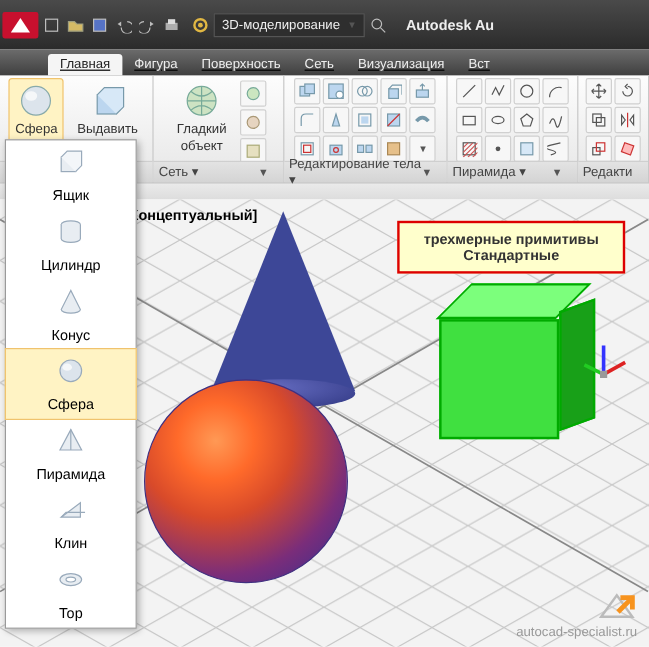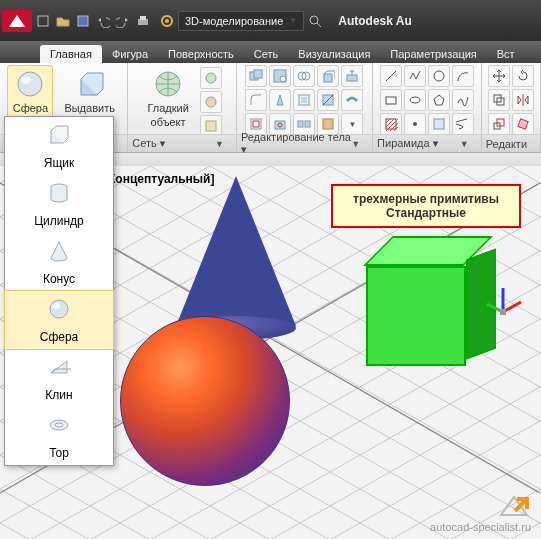--- a/index.html
+++ b/index.html
@@ -7,21 +7,21 @@
 
 
 .title-bar { height: 41px; background: linear-gradient(#4a4a4a, #2b2b2b); display: flex; align-items: center; padding: 0 2px; color: #ddd; font-size: 11px; gap: 2px; }
 .app-icon { width: 30px; height: 22px; background: #c8102e; border-radius: 2px; display:flex; align-items:center; justify-content:center; }
 .qat-btn { width: 18px; height: 18px; display:flex; align-items:center; justify-content:center; opacity:.9; }
 .ws-gear { margin-left: 4px; }
 .ws-box { background:#2e2e2e; border:1px solid #555; height:20px; display:flex; align-items:center; padding:0 6px; font-size:11px; color:#eee; }
 .app-title { margin-left: 12px; font-weight: bold; color: #eee; font-size: 12px; }
 
 
-.ribbon-tabs { height: 22px; background: linear-gradient(#6c6c6c,#3f3f3f); display:flex; align-items: flex-end; padding-left: 40px; font-size: 11px; }
+.ribbon-tabs { height: 22px; background: linear-gradient(#6c6c6c,#3f3f3f); display:flex; align-items: flex-end; padding-left: 40px; font-size: 11px; text-decoration: underline; }
 .rtab { padding: 3px 10px 3px; color: #eee; cursor: pointer; }
 .rtab.active { background: #f5f5f5; color: #222; border-radius: 3px 3px 0 0; }
 
 
 .ribbon { height: 90px; background: linear-gradient(#fdfdfd,#e6e6e6); border-bottom:1px solid #aaa; display:flex; }
 .panel { border-right: 1px solid #c8c8c8; display:flex; flex-direction:column; align-items:center; padding: 2px 6px 0; position: relative; }
 .panel-row { display:flex; gap:6px; align-items:flex-start; }
 .big-btn { display:flex; flex-direction:column; align-items:center; gap:2px; font-size:11px; color:#333; padding: 2px 4px; border:1px solid transparent; border-radius:3px; }
 .big-btn.selected { background:#fff3c4; border-color:#f0c36d; }
 .big-ico { width: 36px; height: 32px; display:flex; align-items:center; justify-content:center; }
@@ -124,21 +124,20 @@
     </span>
   <span class="app-title">Autodesk Au</span>
 </div>
 
 <div class="ribbon-tabs">
   <div class="rtab active">Главная</div>
   <div class="rtab">Фигура</div>
   <div class="rtab">Поверхность</div>
   <div class="rtab">Сеть</div>
   <div class="rtab">Визуализация</div>
-  <div class="rtab">Параметризация</div>
   <div class="rtab">Вст</div>
 </div>
 
 <div class="ribbon">
   <div class="panel" style="width:130px">
     <div class="panel-row">
       <div class="big-btn selected">
         <span class="big-ico">
             <svg width="34" height="30">
               <circle cx="17" cy="15" r="12" fill="#dce4ec" stroke="#8aa"></circle>
@@ -495,20 +494,29 @@
         <svg width="24" height="24">
           <circle cx="12" cy="12" r="9" fill="#dce4ec" stroke="#9ab"></circle>
           <ellipse cx="9" cy="9" rx="4" ry="3" fill="#fff" opacity=".7"></ellipse>
         </svg>
       </span>
     <span>Сфера</span>
   </div>
   <div class="dd-item">
     <span class="dd-ico">
         <svg width="24" height="24">
+          <path d="M12 3L3 20h18z" fill="#e8edf2" stroke="#9ab"></path>
+          <line x1="12" y1="3" x2="12" y2="20" stroke="#9ab"></line>
+        </svg>
+      </span>
+    <span>Пирамида</span>
+  </div>
+  <div class="dd-item">
+    <span class="dd-ico">
+        <svg width="24" height="24">
           <path d="M4 18h16V6z" fill="#e8edf2" stroke="#9ab"></path>
           <path d="M4 18l4-4h16" fill="none" stroke="#9ab"></path>
         </svg>
       </span>
     <span>Клин</span>
   </div>
   <div class="dd-item">
     <span class="dd-ico">
         <svg width="24" height="24">
           <ellipse cx="12" cy="12" rx="9" ry="5" fill="#e8edf2" stroke="#9ab"></ellipse>

